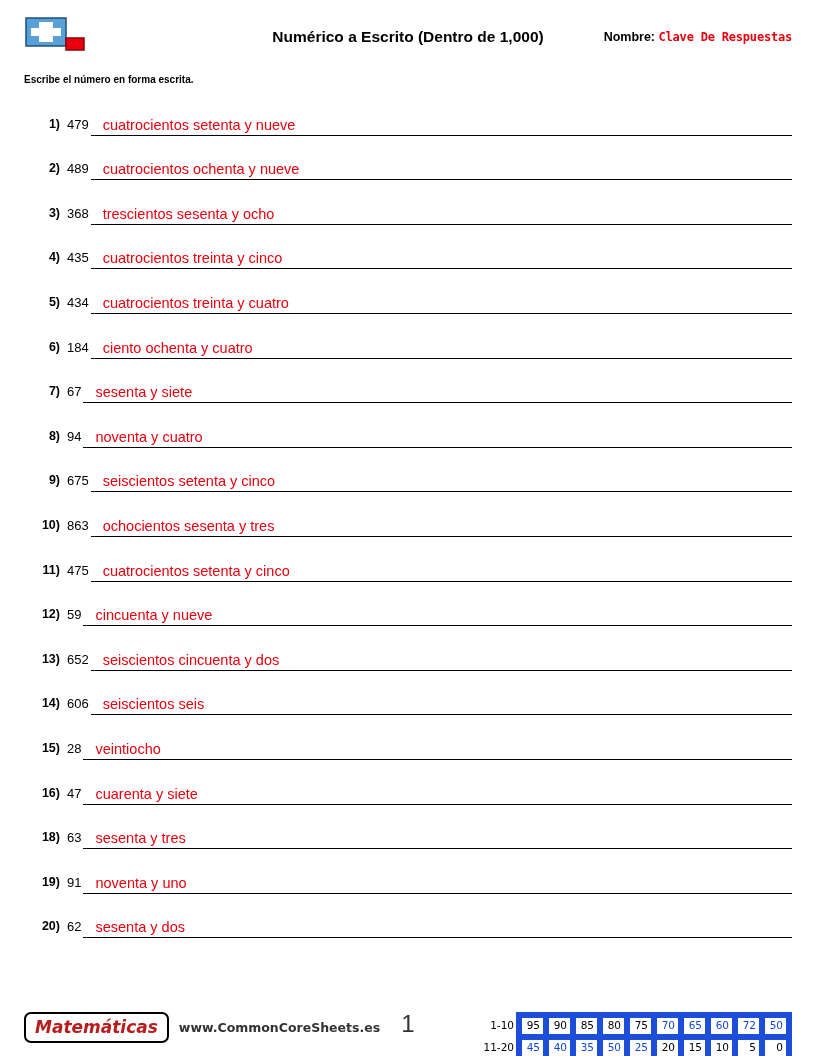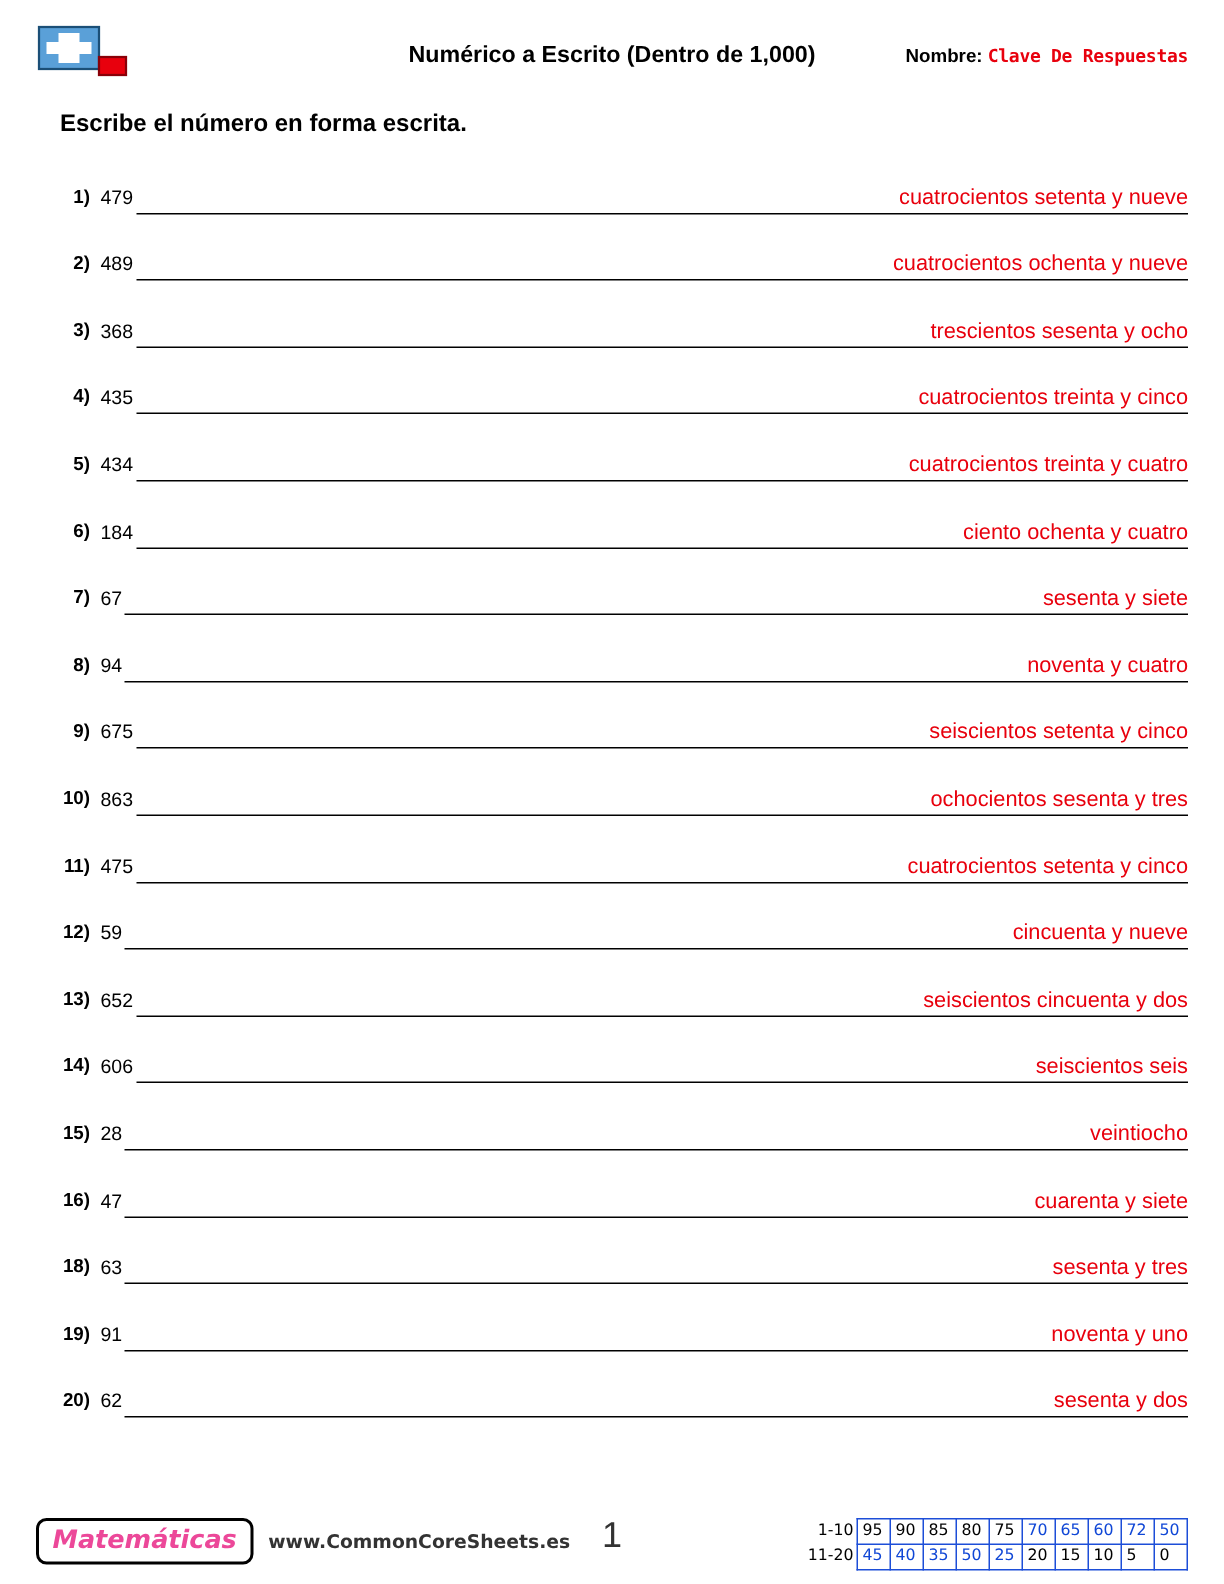--- a/index.html
+++ b/index.html
@@ -63,22 +63,22 @@
   .name-value {
     font-weight: bold;
     color: #e8000d;
     font-family: "DejaVu Sans Mono", monospace;
     font-size: 12px;
     letter-spacing: -0.2px;
     margin-top: 16px;
   }
 
   .instructions {
-    margin: 2px 24px 0 40px;
-    font-size: 16px;
+    margin: 2px 24px 0 24px;
+    font-size: 10px;
     font-weight: bold;
     color: #000;
   }
 
   
   .problems {
     margin: 6px 24px 0 30px;
   }
   .row {
     display: flex;
@@ -107,21 +107,21 @@
     border-bottom: 1px solid #000;
     position: relative;
     height: 22px;
     margin-left: 2px;
   }
   .answer-text {
     position: absolute;
     left: 12px;
     right: 0;
     bottom: 2px;
-    text-align: right;
+    text-align: left;
     color: #e8000d;
     font-size: 14.5px;
     white-space: nowrap;
   }
 
   
   .footer {
     position: absolute;
     left: 24px;
     right: 24px;
@@ -136,21 +136,21 @@
     align-items: center;
   }
   .brand-box {
     border: 2px solid #000;
     border-radius: 7px;
     padding: 3px 9px 4px 9px;
     font-size: 17px;
     font-weight: bold;
     font-style: italic;
     font-family: "DejaVu Sans", sans-serif;
-    color: #ec4899;
+    color: #b91c1c;
     background: #fff;
   }
   .brand-url {
     margin-left: 10px;
     font-size: 12.5px;
     font-weight: bold;
     color: #333;
     font-family: "DejaVu Sans", sans-serif;
   }
   .page-number {
@@ -165,23 +165,23 @@
 
   .scale-table {
     position: absolute;
     right: 0;
     top: 2px;
     border-collapse: collapse;
     font-size: 10.5px;
     font-family: "DejaVu Sans", sans-serif;
   }
   .scale-table td {
-    border: 1px solid #1d4ed8;
+    border: 6px solid #1d4ed8;
     padding: 1px 3px 2px 3px;
-    text-align: left;
+    text-align: right;
     min-width: 15px;
     color: #000;
     line-height: 1.25;
   }
   .scale-table td.lbl {
     border: none;
     font-weight: normal;
     text-align: right;
     padding-right: 2px;
     min-width: 0;

